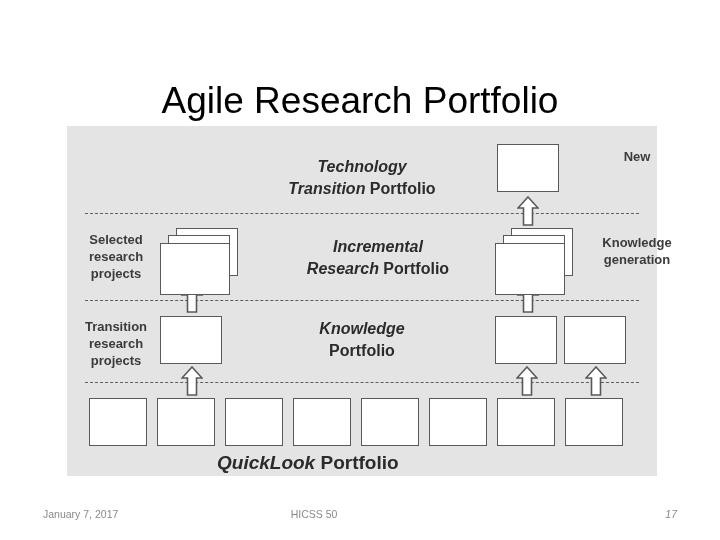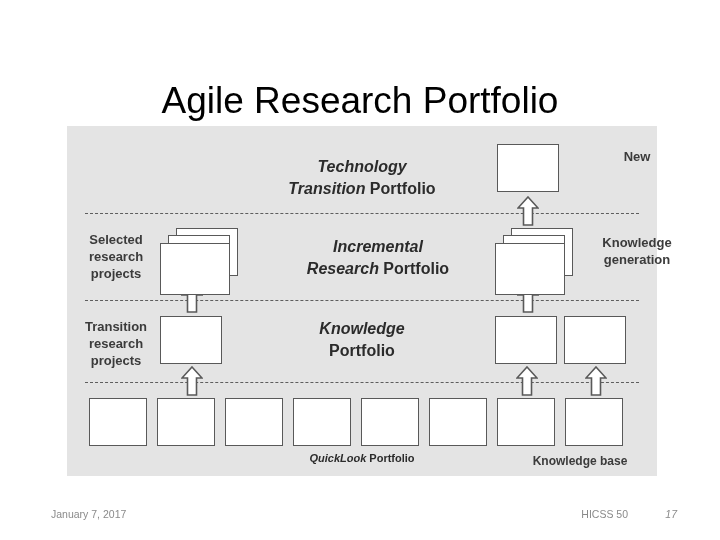--- a/index.html
+++ b/index.html
@@ -87,24 +87,24 @@
     text-align: center;
     font-size: 16px;
     font-weight: bold;
     color: #2b2b2b;
     line-height: 22px;
   }
   .portfolio-label .ital { font-style: italic; }
 
   .bottom-label {
     position: absolute;
-    font-size: 11px;
+    font-size: 19px;
     font-weight: bold;
     color: #2b2b2b;
-    text-align: center;
+    text-align: left;
   }
   .bottom-label .ital { font-style: italic; }
 
   .kb-label {
     position: absolute;
     font-size: 12px;
     font-weight: bold;
     color: #3b3b3b;
     text-align: center;
     white-space: nowrap;
@@ -115,22 +115,22 @@
     position: absolute;
     left: 0; top: 508px;
     width: 720px; height: 20px;
   }
   .footer-txt {
     position: absolute;
     font-size: 10.5px;
     color: #8a8a8a;
     font-family: "Liberation Sans", sans-serif;
   }
-  #footer-date { left: 43px; top: 0; margin-left: 8px; }
-  #footer-center { left: 0; top: 0; width: 628px; text-align: right; }
+  #footer-date { left: 43px; top: 0; }
+  #footer-center { left: 0; top: 0; width: 628px; text-align: center; }
   #footer-page { right: 43px; top: 0; font-style: italic; }
 </style>
 </head>
 <body>
 
 <div id="slide">
 
   <div id="slide-title">Agile Research Portfolio</div>
 
   <div id="diagram-panel">
@@ -235,21 +235,20 @@
     <div class="doc-box" style="left:294px; top:272px; width:58px; height:48px;"></div>
     <div class="doc-box" style="left:362px; top:272px; width:58px; height:48px;"></div>
     <div class="doc-box" style="left:430px; top:272px; width:58px; height:48px;"></div>
     <div class="doc-box" style="left:498px; top:272px; width:58px; height:48px;"></div>
 
     <div class="bottom-label" style="left:150px; top:326px; width:290px;">
       <span class="ital">QuickLook</span>
       <span>Portfolio</span>
     </div>
 
-    <div class="kb-label" style="left:438px; top:328px; width:150px;">Knowledge base</div>
 
   </div>
 
   <div id="footer">
     <div class="footer-txt" id="footer-date">January 7, 2017</div>
     <div class="footer-txt" id="footer-center">HICSS 50</div>
     <div class="footer-txt" id="footer-page">17</div>
   </div>
 
 </div>

